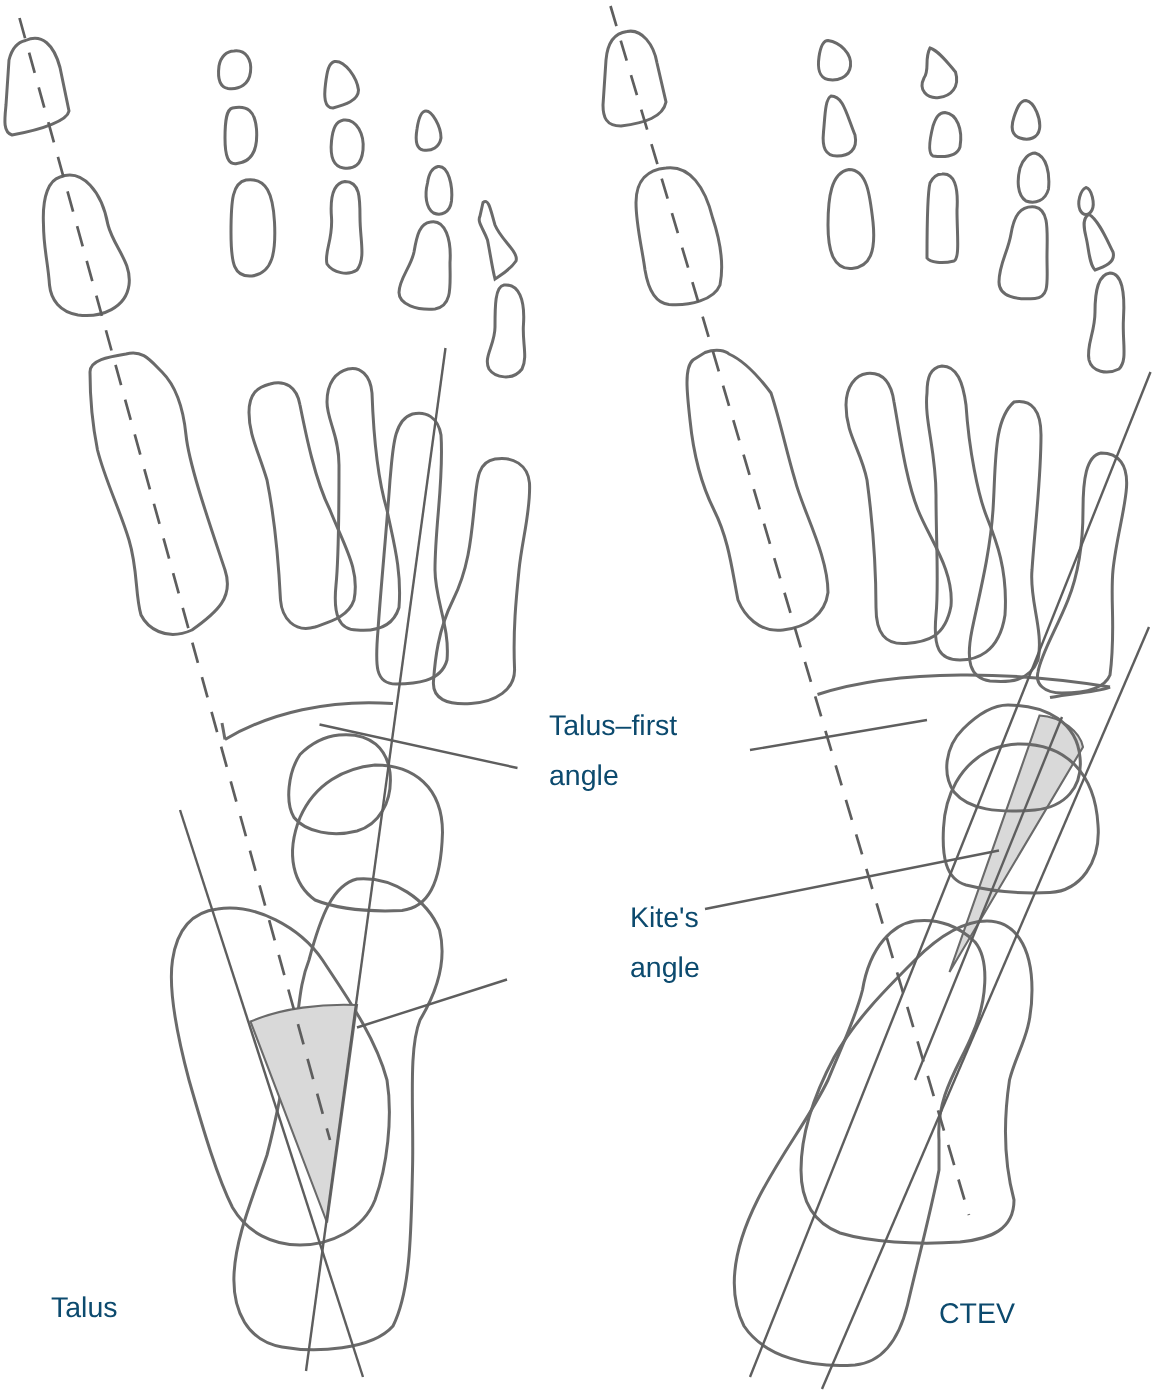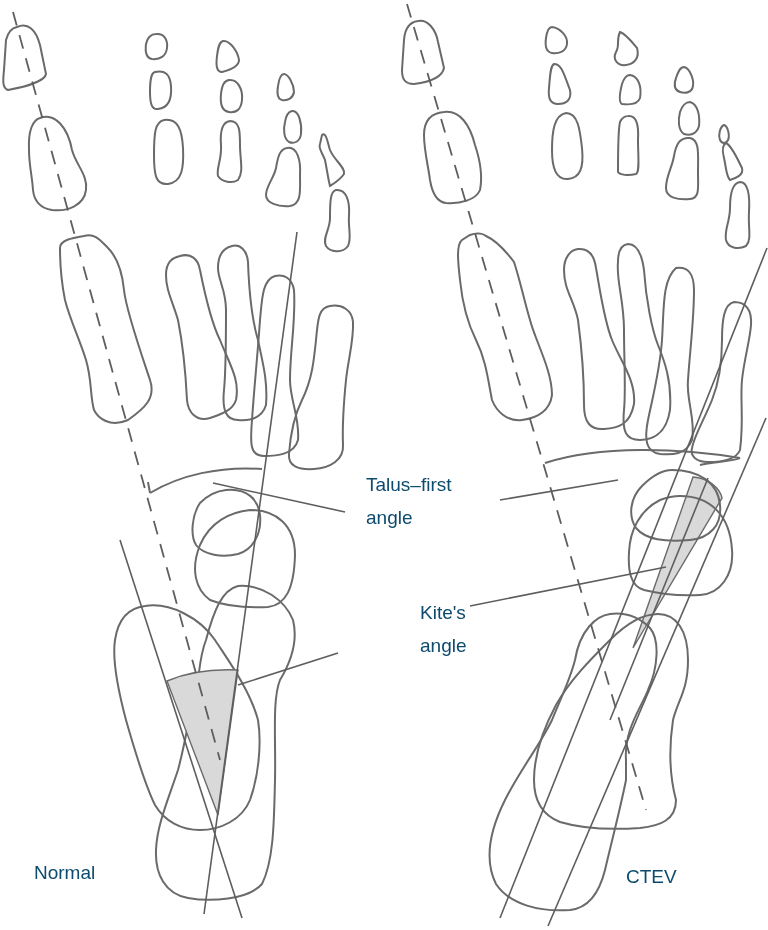--- a/index.html
+++ b/index.html
@@ -125,14 +125,14 @@
 </svg>
 
 <div class="lbl" style="left:366px; top:468px; width:150px;">
   <div>Talus–first</div>
   <div>angle</div>
 </div>
 <div class="lbl" style="left:385px; top:596px; width:100px;margin-left:35px;">
   <div>Kite's</div>
   <div>angle</div>
 </div>
-<div class="lbl" style="left:34px; top:856px;">Normal</div>
+<div class="lbl" style="left:34px; top:856px;">Talus</div>
 <div class="lbl" style="left:626px; top:860px;">CTEV</div>
 
 </body></html>

